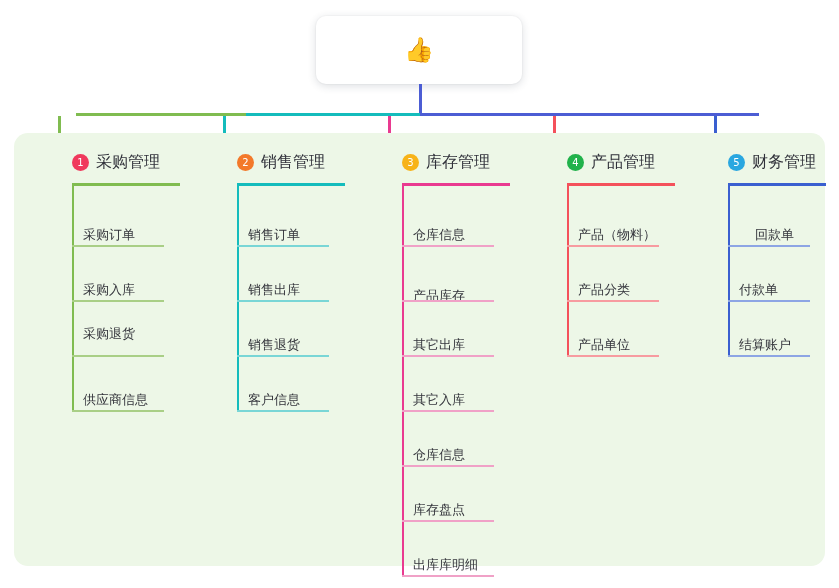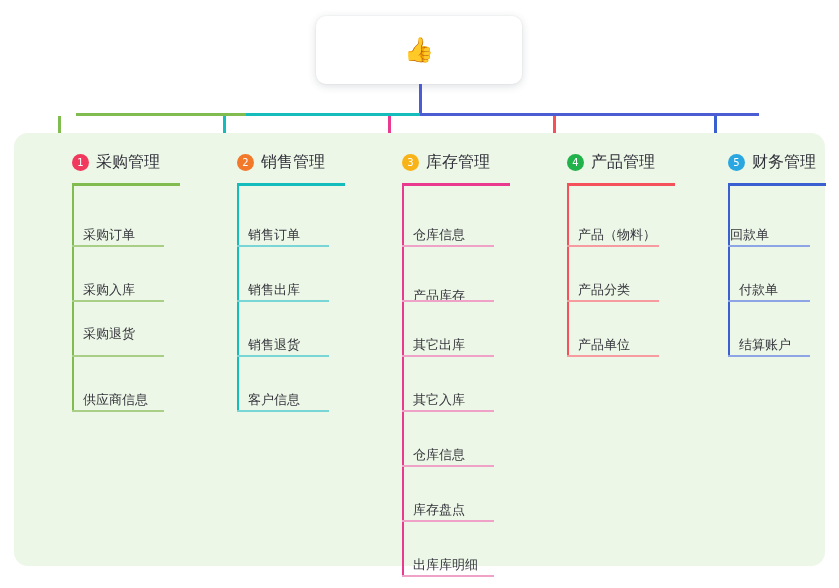--- a/index.html
+++ b/index.html
@@ -146,21 +146,21 @@
           <div class="leaf-label" style="left: 33px; top: 193px;">产品单位</div>
           <div class="leaf" style="left: 22px; top: 212px; width: 92px; background: rgb(247, 155, 160);"></div>
         </div>
         <div class="col" style="left: 692px; top: 10px; width: 120px;">
           <div class="col-head">
             <span class="badge" style="background: rgb(42, 167, 224);">5</span>
             <span class="col-title">财务管理</span>
           </div>
           <div class="head-rule" style="top: 40px; width: 98px; background: rgb(58, 95, 208);"></div>
           <div class="spine" style="left: 22px; top: 43px; height: 169px; background: rgb(58, 95, 208);"></div>
-          <div class="leaf-label" style="left: 24px; top: 83px;">回款单</div>
+          <div class="leaf-label" style="left: 49px; top: 83px;">回款单</div>
           <div class="leaf" style="left: 22px; top: 102px; width: 82px; background: rgb(141, 165, 228);"></div>
           <div class="leaf-label" style="left: 33px; top: 138px;">付款单</div>
           <div class="leaf" style="left: 22px; top: 157px; width: 82px; background: rgb(141, 165, 228);"></div>
           <div class="leaf-label" style="left: 33px; top: 193px;">结算账户</div>
           <div class="leaf" style="left: 22px; top: 212px; width: 82px; background: rgb(141, 165, 228);"></div>
         </div>
       </div>
   </div>
 
 </div>

